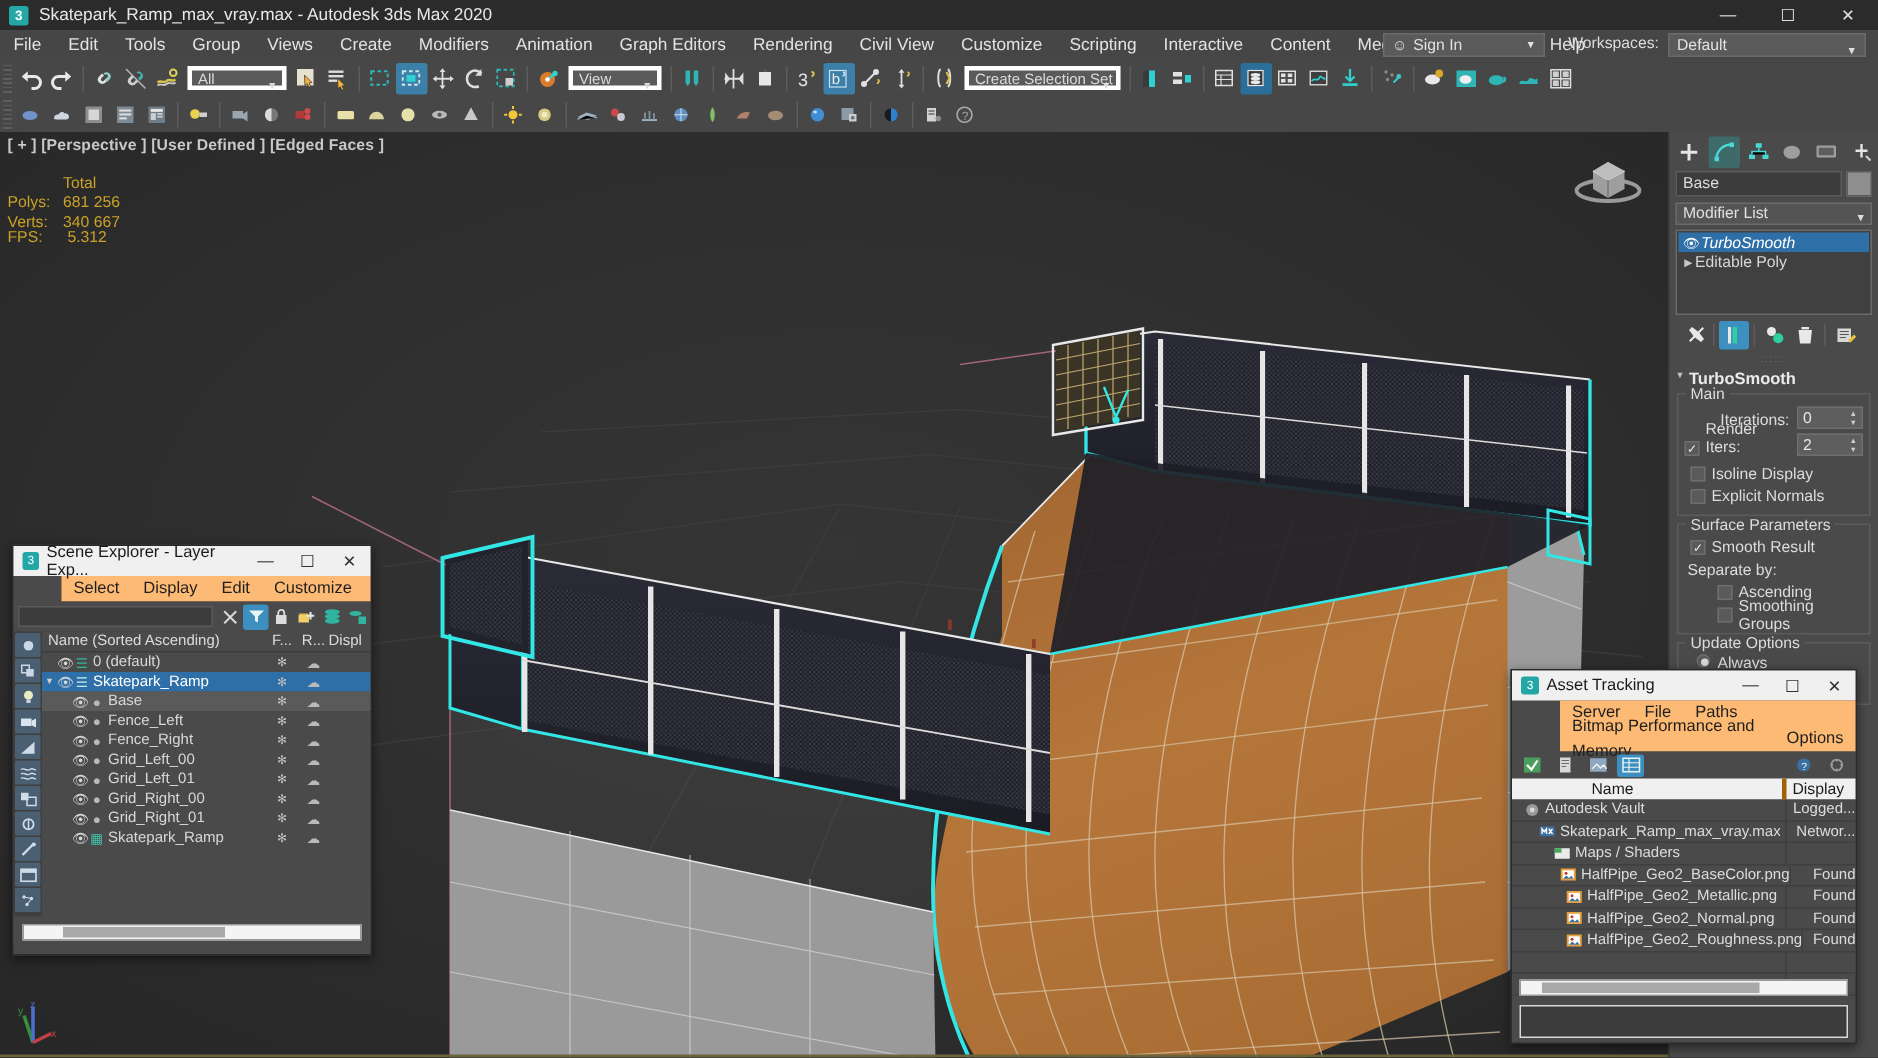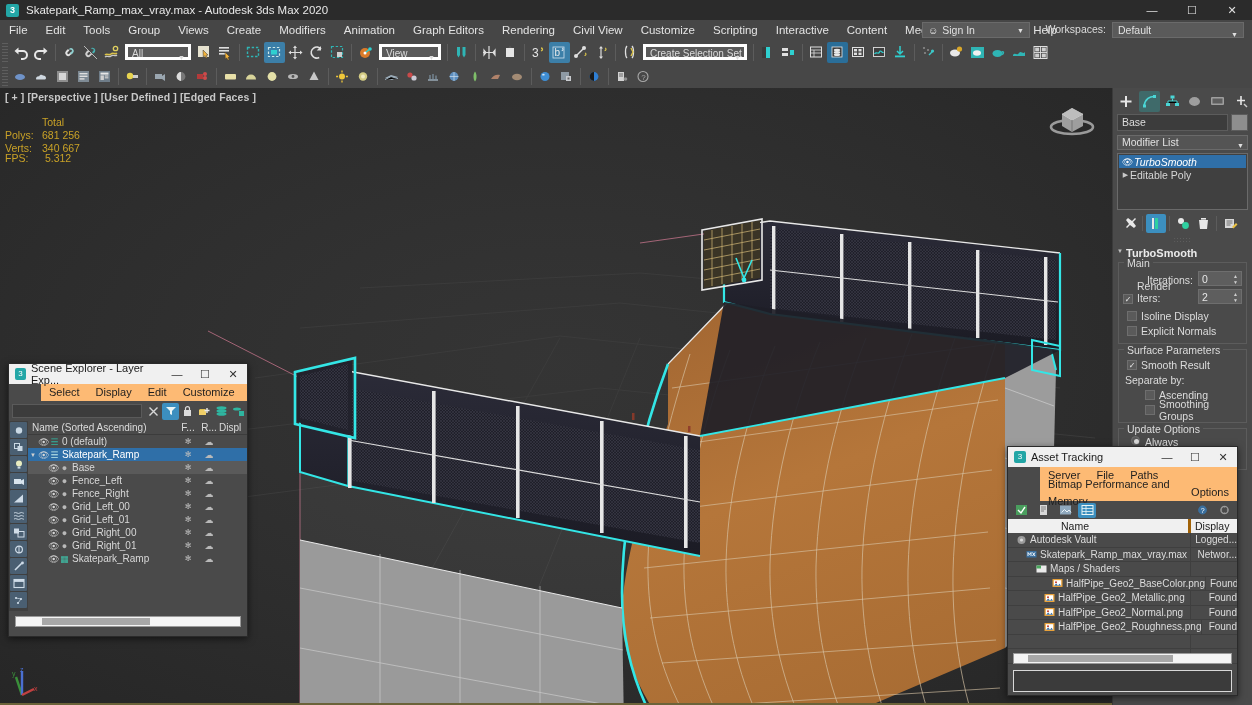--- a/index.html
+++ b/index.html
@@ -1483,21 +1483,21 @@
           <span class="ico"><svg width="11" height="10" viewBox="0 0 11 10">
                 <rect x="0.5" y="1.5" width="10" height="7" fill="#eaeaea"></rect>
                 <path d="M0.5 1.5h4.5v3h-4.5z" fill="#4aa85e"></path>
               </svg></span>
           <span class="tx">Maps / Shaders</span>
         </div>
         <div class="s"></div>
       </div>
 
       <div class="at-row">
-        <div class="n" style="padding-left:44px">
+        <div class="n" style="padding-left:32px">
           <span class="ico"><svg width="11" height="10" viewBox="0 0 11 10">
                 <rect x="0.5" y="1" width="10" height="8" fill="#e8a13a"></rect>
                 <rect x="1.8" y="2.2" width="7.4" height="5.6" fill="#fff"></rect>
                 <circle cx="4" cy="4.2" r="1" fill="#c0392b"></circle>
                 <path d="M2 7.8l2.2-2.2 1.8 1.8 1.6-1.6 1.4 2z" fill="#3a6f9e"></path>
               </svg></span>
           <span class="tx">HalfPipe_Geo2_BaseColor.png</span>
         </div>
         <div class="s">Found</div>
       </div>

